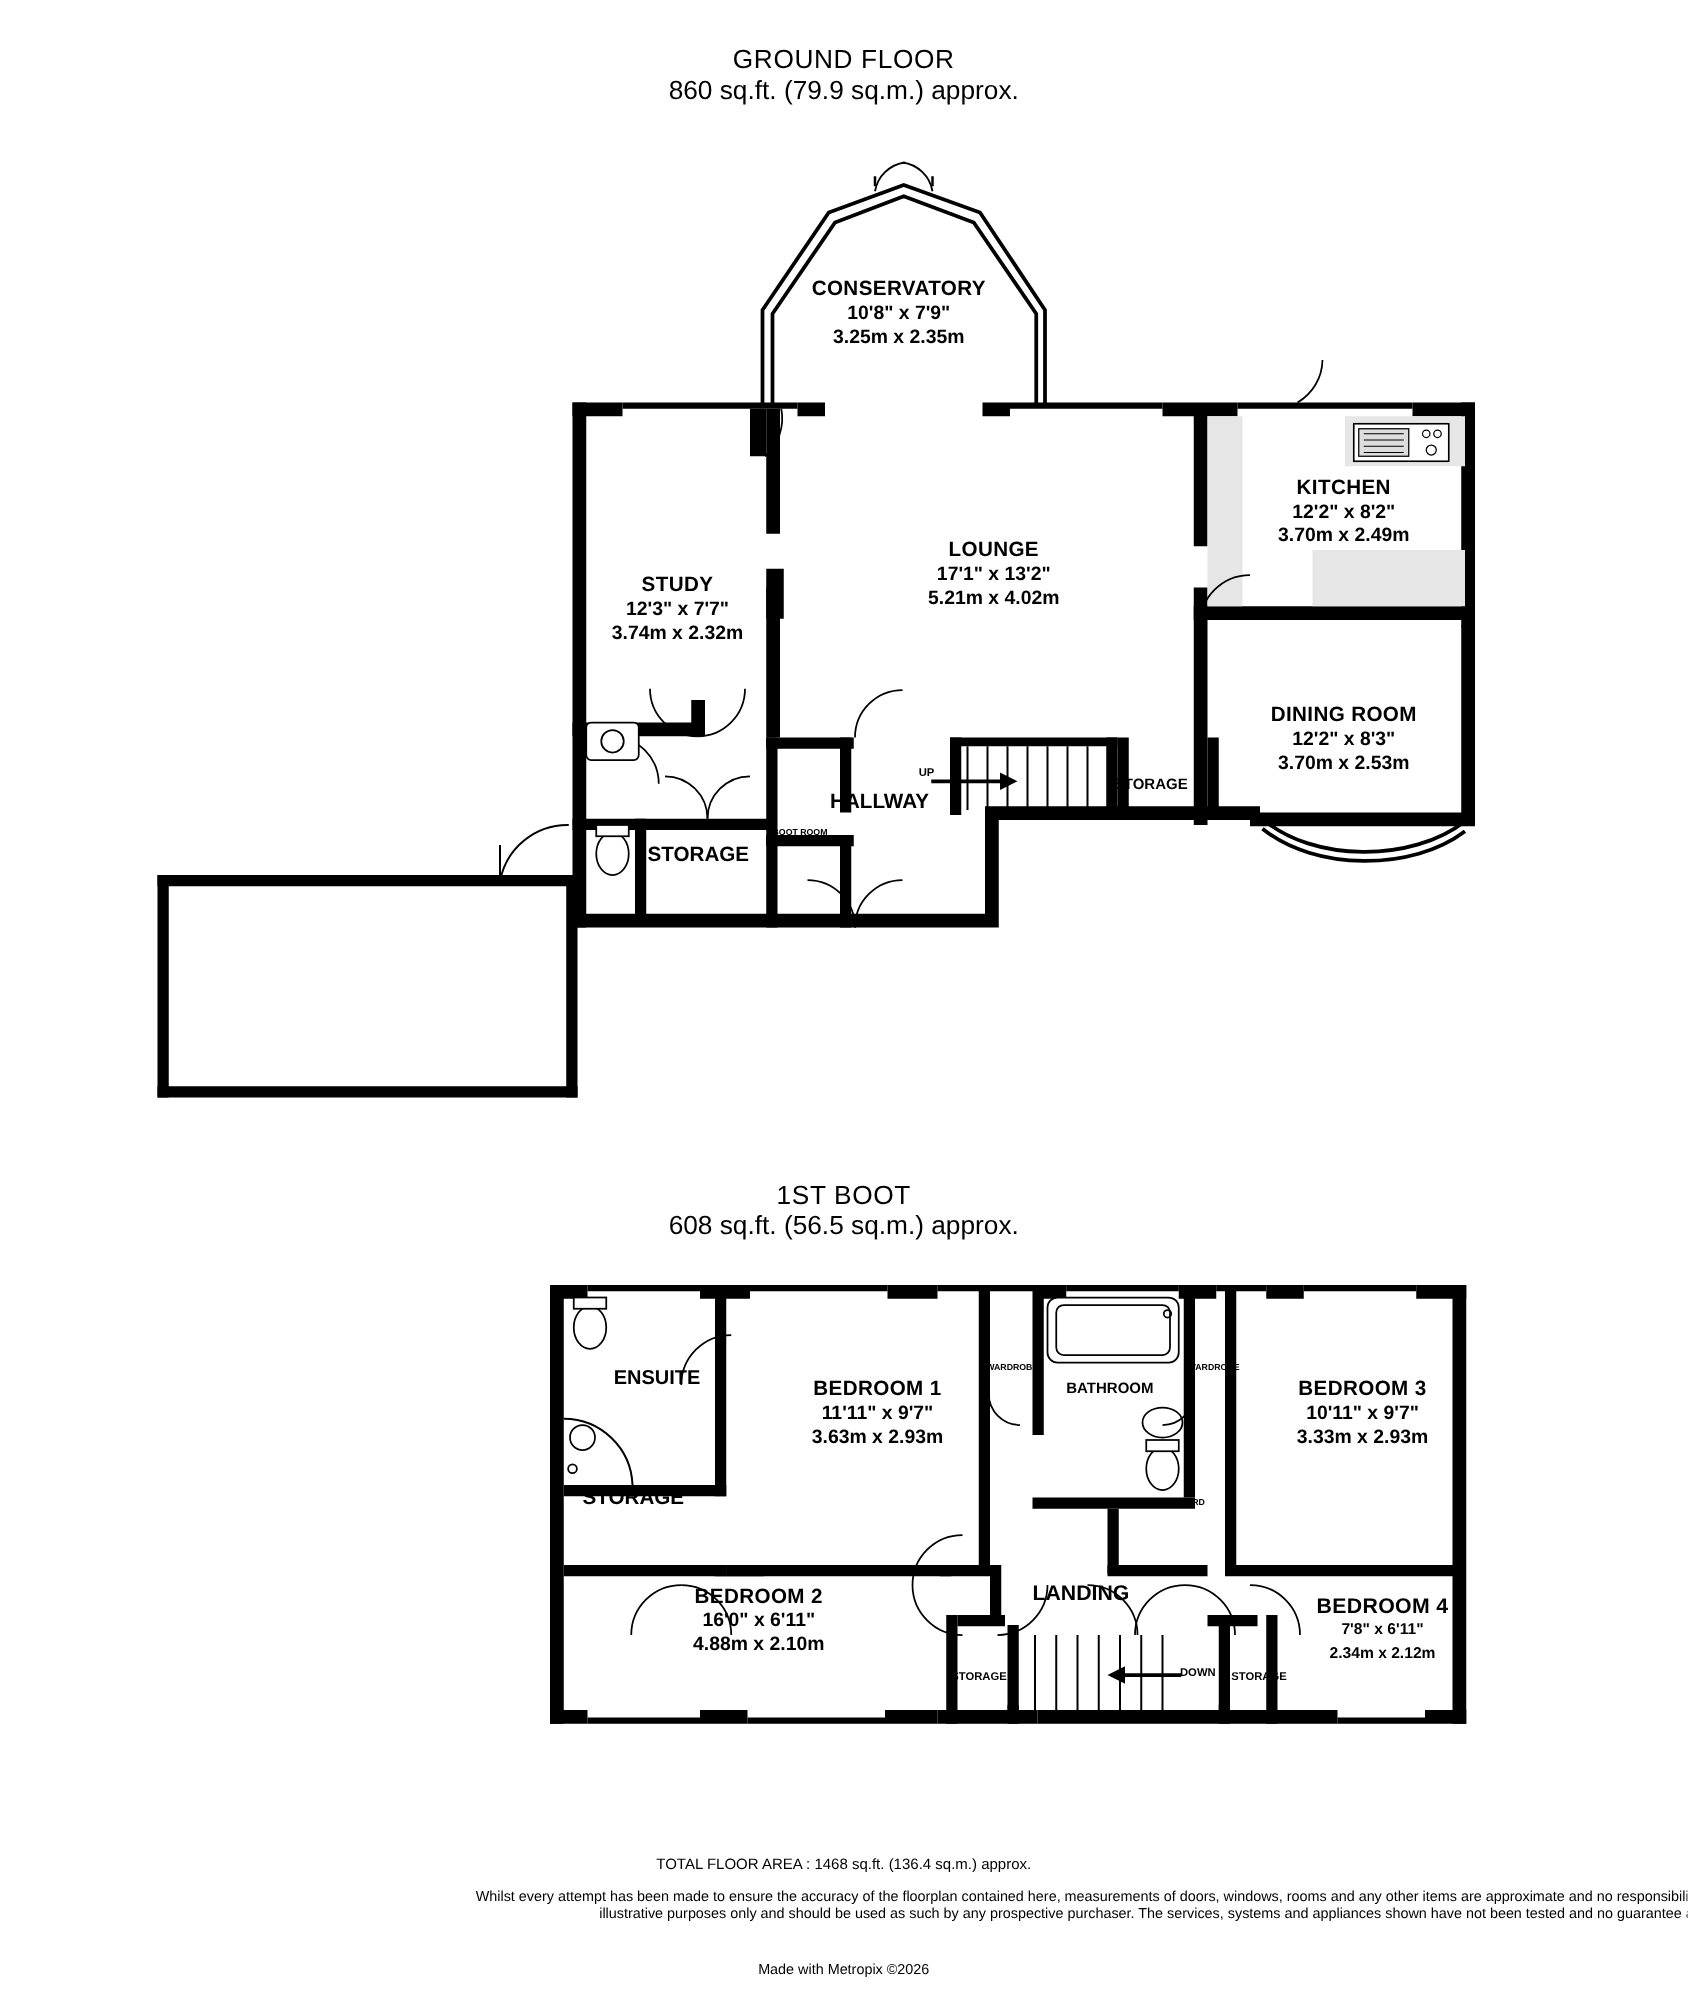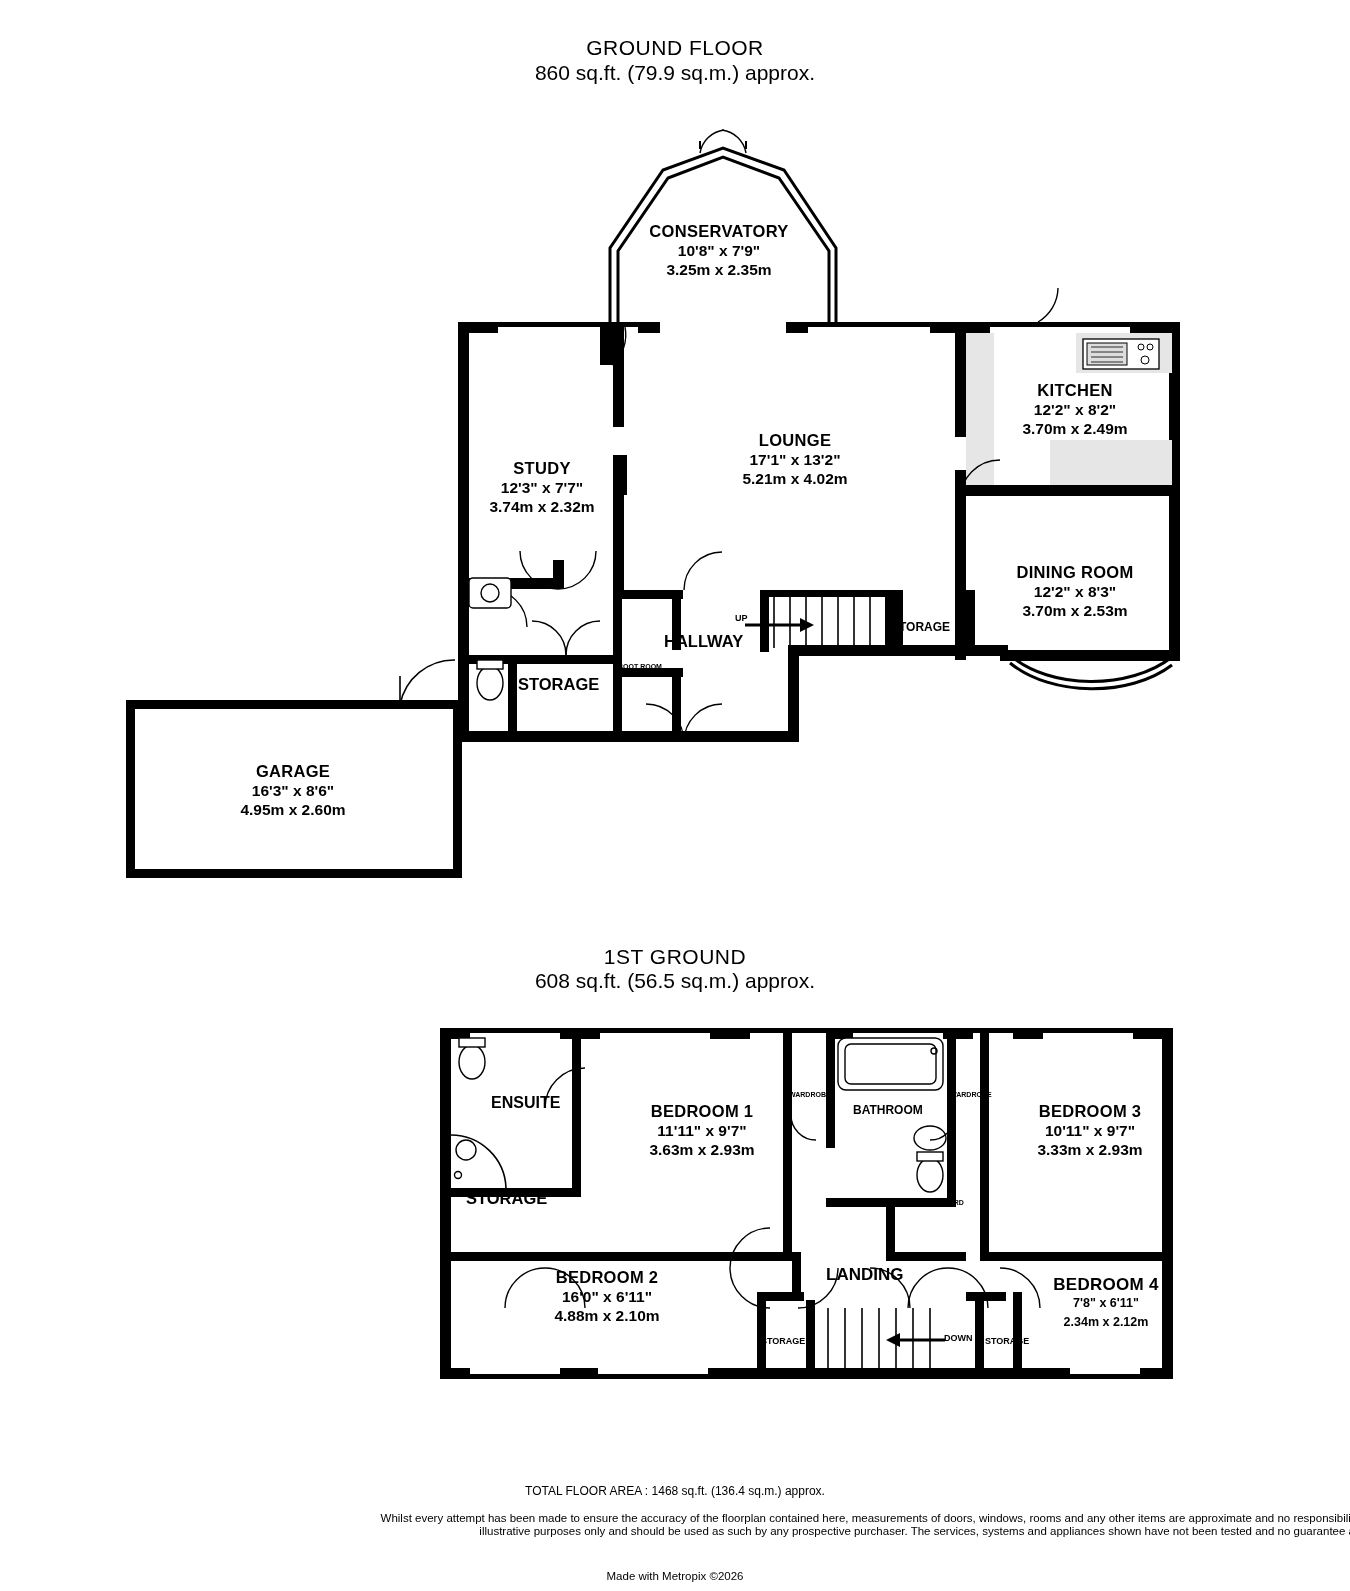--- a/index.html
+++ b/index.html
@@ -271,33 +271,28 @@
     <div class="d1">12'2"  x 8'2"</div>
     <div class="d2">3.70m  x 2.49m</div>
   </div>
 
   <div class="room" style="left:930px; top:546px; width:290px;margin-top:17px;">
     <div class="nm">DINING ROOM</div>
     <div class="d1">12'2"  x 8'3"</div>
     <div class="d2">3.70m  x 2.53m</div>
   </div>
 
-  <div class="room" style="left:143px; top:762px; width:300px;">
-    <div class="nm">GARAGE</div>
-    <div class="d1">16'3"  x 8'6"</div>
-    <div class="d2">4.95m  x 2.60m</div>
-  </div>
 
   <div class="tiny" style="left:664px; top:632px; font-size:16.5px;">HALLWAY</div>
   <div class="tiny" style="left:518px; top:675px; font-size:16.5px;">STORAGE</div>
   <div class="tiny" style="left:891px; top:620px; font-size:12px;">STORAGE</div>
   <div class="tiny xs" style="left:618px; top:663px;">BOOT ROOM</div>
   <div class="stair-label" style="left:735px; top:613px;">UP</div>
 
-  <div class="floor-title" id="ff-title">1ST GROUND</div>
+  <div class="floor-title" id="ff-title">1ST BOOT</div>
   <div class="floor-sub" id="ff-sub">608 sq.ft. (56.5 sq.m.) approx.</div>
 
   <svg width="1350" height="420" viewBox="0 0 1350 420" style="top:1020px;">
     <g fill="#000" stroke="none">
 
       <rect x="440" y="8" width="30" height="11"></rect>
       <rect x="470" y="8" width="90" height="5"></rect>
       <rect x="560" y="8" width="40" height="11"></rect>
       <rect x="600" y="8" width="110" height="5"></rect>
       <rect x="710" y="8" width="40" height="11"></rect>

